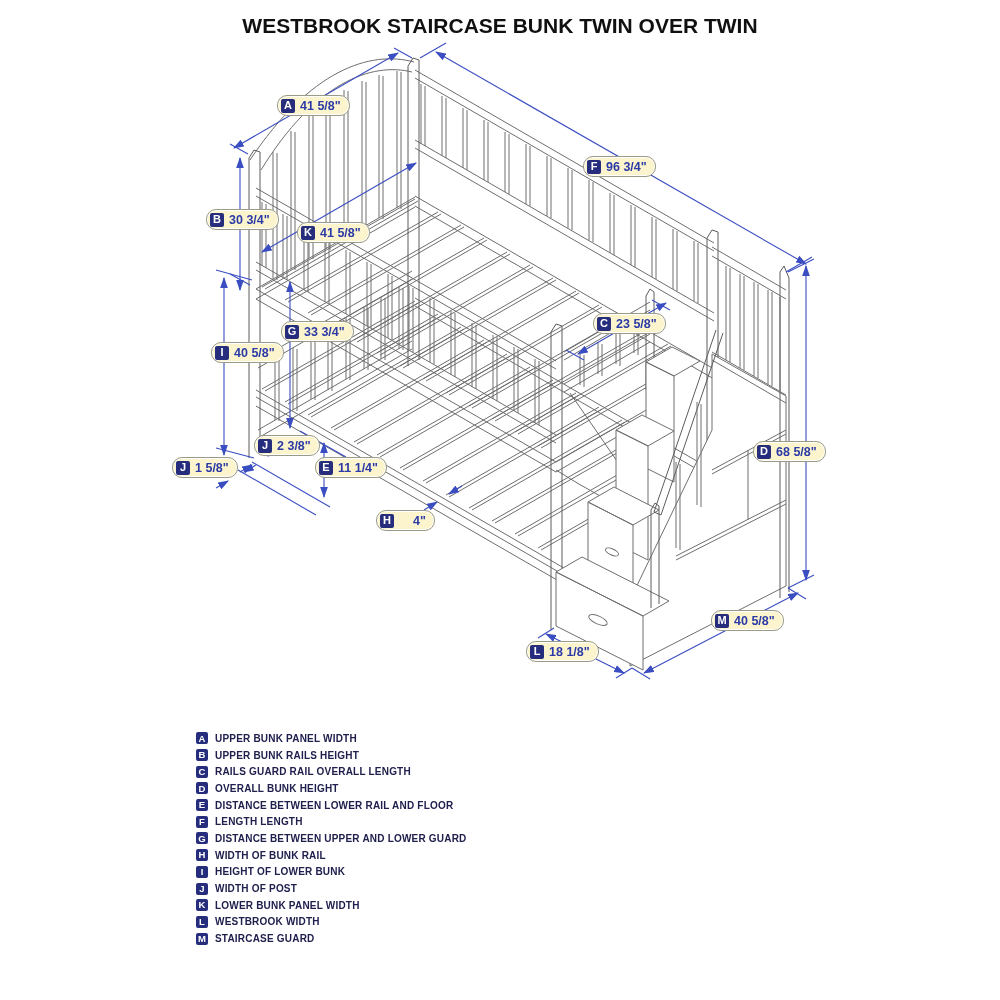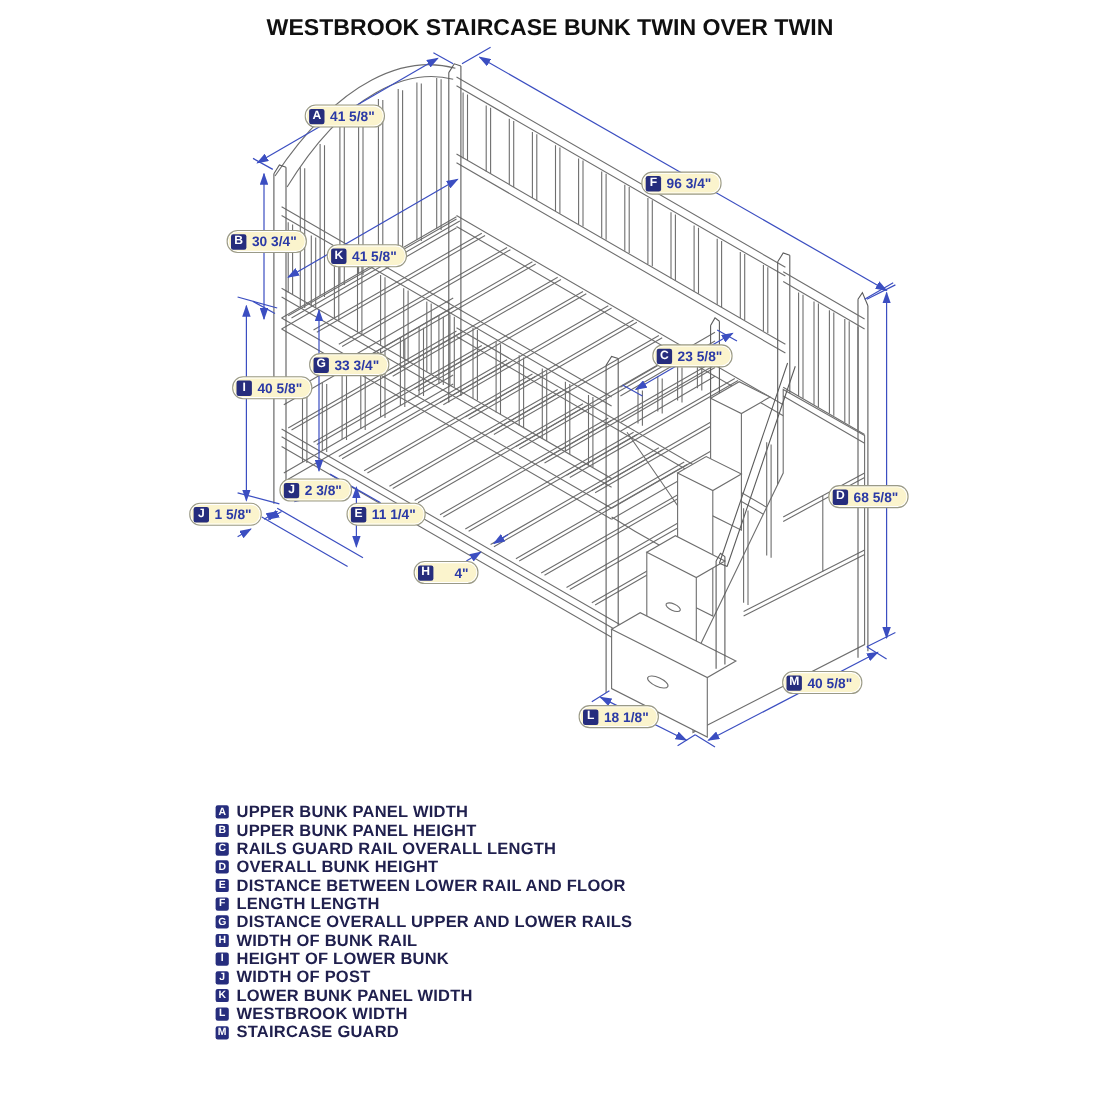--- a/index.html
+++ b/index.html
@@ -16,21 +16,21 @@
   .callout .badge{width:14px;height:14px;background:#262D7D;color:#fff;
            display:flex;align-items:center;justify-content:center;
            font-size:11px;font-weight:bold;border-radius:2px;line-height:1;}
   .callout .val{font-size:12.5px;font-weight:bold;color:#2B3AA6;}
   
   #legend{position:absolute;left:196px;top:730px;}
   .lrow{display:flex;align-items:center;gap:7px;height:16.7px;}
   .lrow .badge{width:12px;height:12px;background:#262D7D;color:#fff;
            display:flex;align-items:center;justify-content:center;
            font-size:9.5px;font-weight:bold;border-radius:2px;line-height:1;}
-  .lrow .ltext{font-size:15px;font-weight:bold;color:#20204e;letter-spacing:0.2px;}
+  .lrow .ltext{font-size:10px;font-weight:bold;color:#20204e;letter-spacing:0.2px;}
 </style>
 </head>
 <body>
 
 <div id="stage">
   <div id="title">WESTBROOK STAIRCASE BUNK TWIN OVER TWIN</div>
 
   <svg class="draw" width="1000" height="1000" viewBox="0 0 1000 1000">
     <defs>
       <marker id="me" refX="9" refY="3.5" markerWidth="10" markerHeight="7" orient="auto">
@@ -202,41 +202,41 @@
     <span class="val">18 1/8"</span>
   </div>
 
   <div id="legend">
     <div class="lrow">
       <span class="badge">A</span>
       <span class="ltext">UPPER BUNK PANEL WIDTH</span>
     </div>
     <div class="lrow">
       <span class="badge">B</span>
-      <span class="ltext">UPPER BUNK PANEL HEIGHT</span>
+      <span class="ltext">UPPER BUNK RAILS HEIGHT</span>
     </div>
     <div class="lrow">
       <span class="badge">C</span>
       <span class="ltext">RAILS GUARD RAIL OVERALL LENGTH</span>
     </div>
     <div class="lrow">
       <span class="badge">D</span>
       <span class="ltext">OVERALL BUNK HEIGHT</span>
     </div>
     <div class="lrow">
       <span class="badge">E</span>
       <span class="ltext">DISTANCE BETWEEN LOWER RAIL AND FLOOR</span>
     </div>
     <div class="lrow">
       <span class="badge">F</span>
       <span class="ltext">LENGTH LENGTH</span>
     </div>
     <div class="lrow">
       <span class="badge">G</span>
-      <span class="ltext">DISTANCE OVERALL UPPER AND LOWER RAILS</span>
+      <span class="ltext">DISTANCE BETWEEN UPPER AND LOWER GUARD</span>
     </div>
     <div class="lrow">
       <span class="badge">H</span>
       <span class="ltext">WIDTH OF BUNK RAIL</span>
     </div>
     <div class="lrow">
       <span class="badge">I</span>
       <span class="ltext">HEIGHT OF LOWER BUNK</span>
     </div>
     <div class="lrow">

